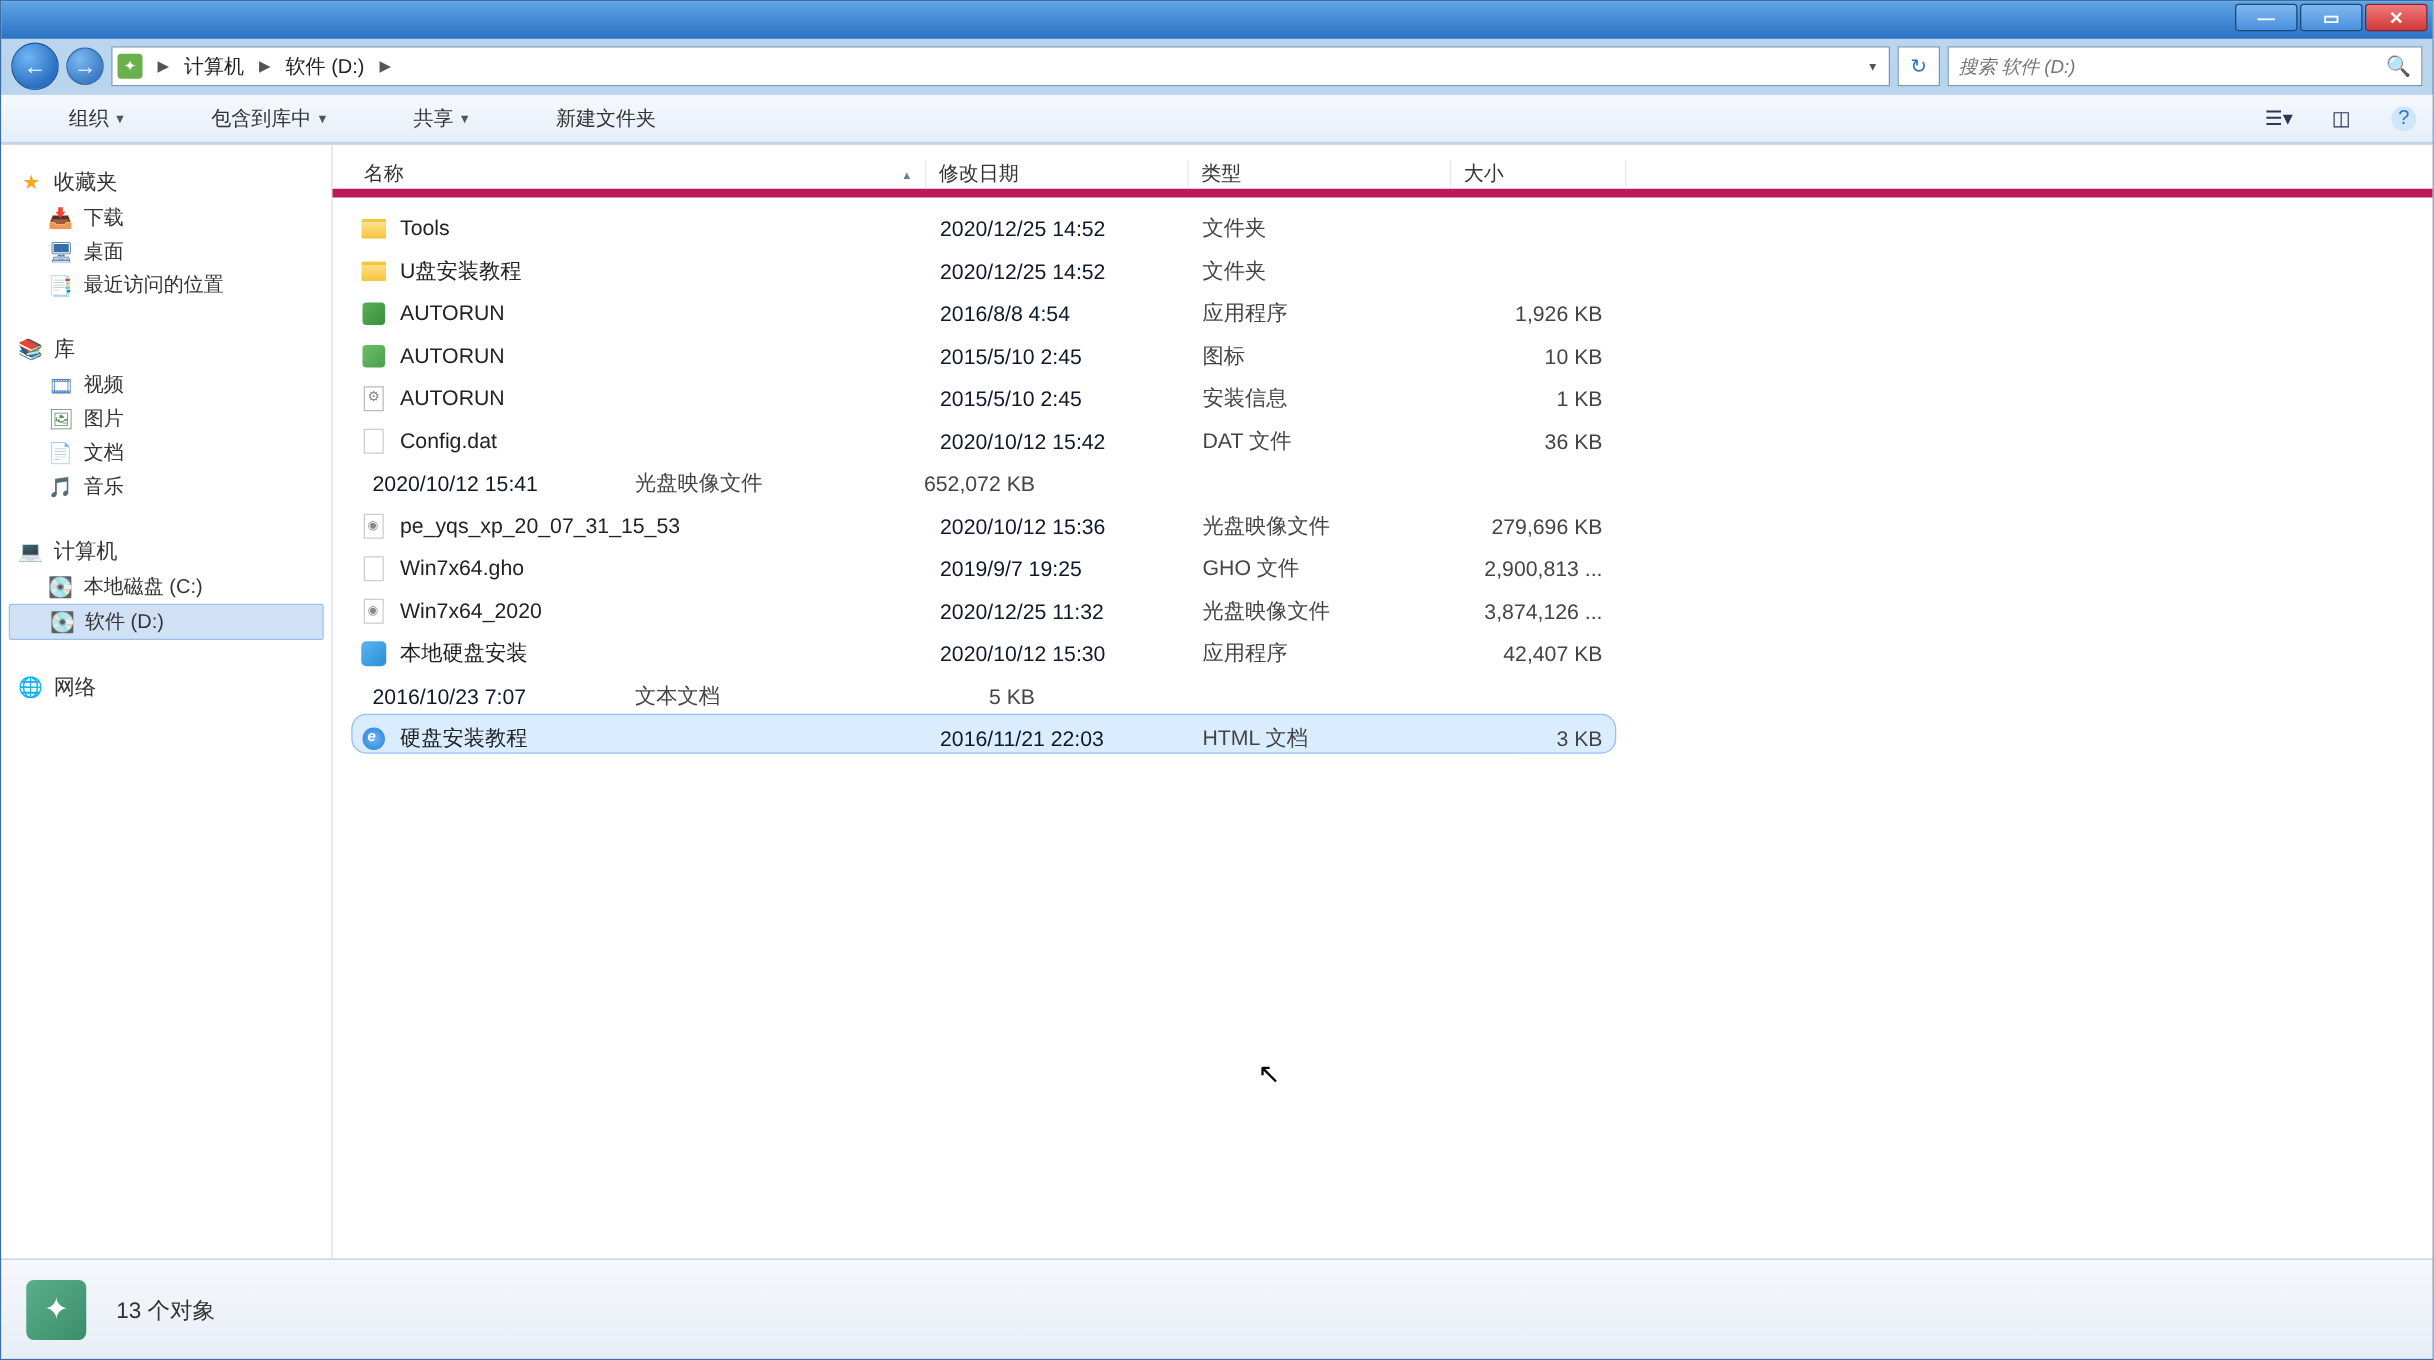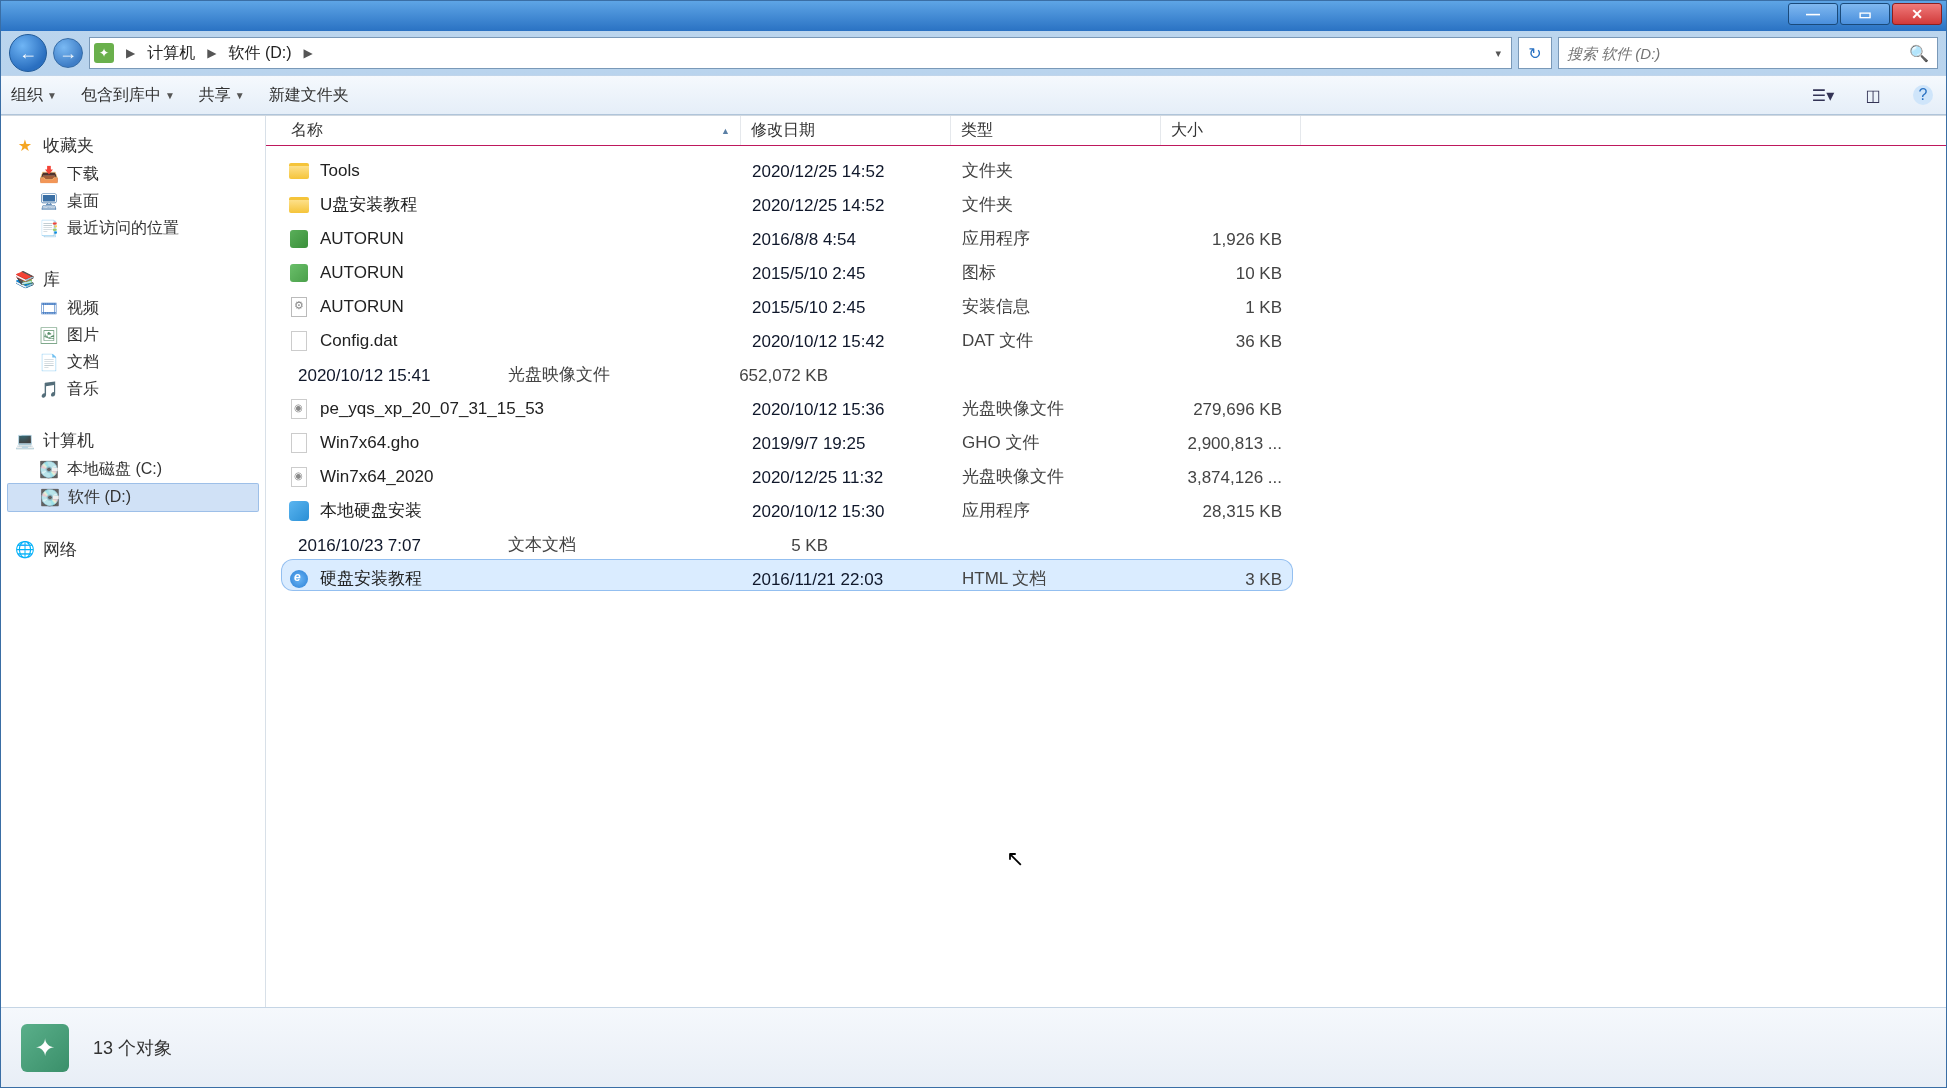--- a/index.html
+++ b/index.html
@@ -40,21 +40,21 @@
 .refresh-btn { width:34px; height:32px; background:#fff; border:1px solid #7a99b8; display:flex; align-items:center; justify-content:center; color:#2a72c3; font-size:16px; cursor:pointer; }
 .searchbox { width:380px; height:32px; background:#fff; border:1px solid #7a99b8; display:flex; align-items:center; padding:0 8px; }
 .searchbox input { flex:1; border:none; outline:none; font-size:15px; color:#0369a1; font-style:italic; background:transparent; }
 .search-icon { color:#2a72c3; font-size:16px; cursor:pointer; }
 
 
 .toolbar {
   height:40px; background:linear-gradient(180deg,#f5f9fd,#e5eef8); border-top:1px solid #c0d5ea; border-bottom:1px solid #b0c5da;
   display:flex; align-items:center; padding:0 10px; gap:24px;
 }
-.tb-item { color:#333; font-size:16px; cursor:pointer; display:flex; align-items:center; gap:4px; }
+.tb-item { color:#333; font-size:16px; cursor:pointer; display:flex; align-items:center; gap:4px;margin-left:44px; }
 .tb-drop { font-size:10px; color:#555; }
 .tb-spacer { flex:1; }
 .tb-iconbtn { width:26px; height:26px; display:flex; align-items:center; justify-content:center; cursor:pointer; color:#335; }
 
 
 .body { flex:1; display:flex; background:#fff; border-top:1px solid #d0d8e0; }
 
 
 .sidebar { width:265px; border-right:1px solid #d8e0e8; padding:14px 6px; overflow-y:auto; }
 .nav-group { margin-bottom:22px; }
@@ -71,21 +71,21 @@
 .img { color:#5a8f6a; }
 .doc { color:#c59a5a; }
 .mus { color:#4a9fd5; }
 .comp { color:#5a7fa5; }
 .drive-c { color:#6a8fa5; }
 .drive-d { color:#6ab04c; }
 .net { color:#4a8fc5; }
 
 
 .filearea { flex:1; display:flex; flex-direction:column; }
-.col-headers { display:flex; height:30px; align-items:center; border-bottom:1px solid #be185d; padding-left:15px; }
+.col-headers { display:flex; height:30px; align-items:center; border-bottom:7px solid #be185d; padding-left:15px;margin-top:12px; }
 .col-h { font-size:16px; color:#333; cursor:pointer; display:flex; align-items:center; gap:6px; border-right:1px solid #e5e8ec; padding:0 10px; height:100%; }
 .col-name { width:460px; }
 .col-date { width:210px; }
 .col-type { width:210px; }
 .col-size { width:140px; }
 .sort-ind { font-size:9px; color:#5a7fa5; }
 
 .filelist { flex:1; padding:4px 0; }
 .row { display:flex; align-items:center; height:34px; padding-left:15px; font-size:17px; color:#222; cursor:pointer; }
 .row.selected { }
@@ -393,21 +393,21 @@
           <div class="row">
             <div class="cells-wrap">
               <div class="c-name">
                 <span class="file-icn">
                   <div class="app-i"></div>
                 </span>
                 <span>本地硬盘安装</span>
               </div>
               <div class="c-date">2020/10/12 15:30</div>
               <div class="c-type">应用程序</div>
-              <div class="c-size">28,315 KB</div>
+              <div class="c-size">42,407 KB</div>
             </div>
           </div>
           <div class="row">
             <div class="cells-wrap">
               <div class="c-date">2016/10/23 7:07</div>
               <div class="c-type">文本文档</div>
               <div class="c-size">5 KB</div>
             </div>
           </div>
           <div class="row selected">

